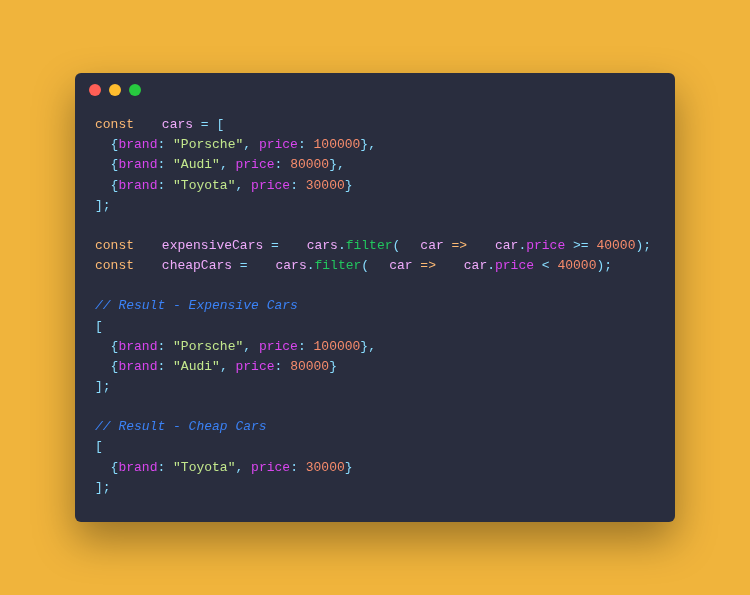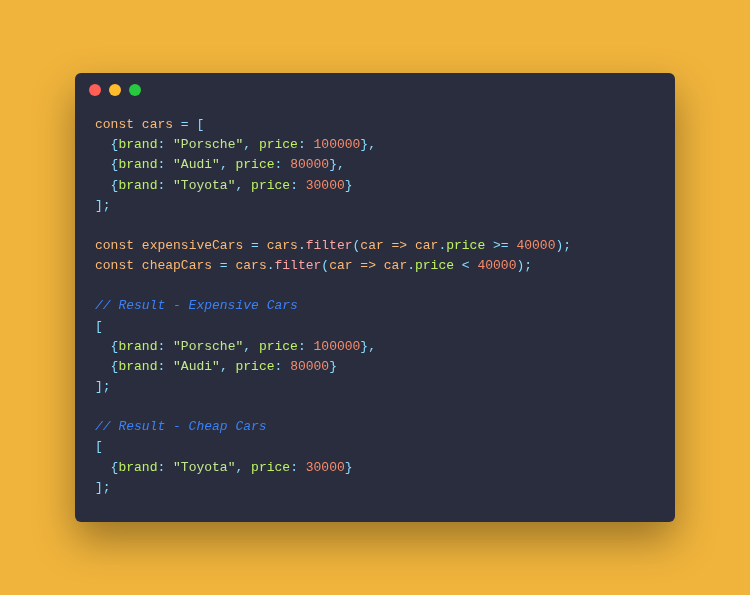--- a/index.html
+++ b/index.html
@@ -35,27 +35,27 @@
   .dot.yellow { background: #ffbd2e; }
   .dot.green  { background: #27c93f; }
   .code {
     padding: 8px 20px 24px 20px;
     font-size: 13px;
     line-height: 1.55;
     white-space: pre;
     color: #b0bbd9;
   }
   .kw   { color: #fdba74; }
-  .var  { color: #fdba74; }
+  .var  { color: #f0abfc; margin-left: 20px; }
   .op   { color: #89ddff; }
-  .prop { color: #bef264; margin-top: 43px; }
+  .prop { color: #d946ef; margin-top: 43px; }
   .str  { color: #c3e88d; }
   .num  { color: #f78c6c; }
   .punc { color: #89ddff; }
-  .fn   { color: #fca5a5; }
+  .fn   { color: #22c55e; }
   .cmt  { color: #3b82f6; font-style: italic; }
 </style>
 </head>
 <body>
 
 <div class="window">
   <div class="titlebar">
     <div class="dot red"></div>
     <div class="dot yellow"></div>
     <div class="dot green"></div>

